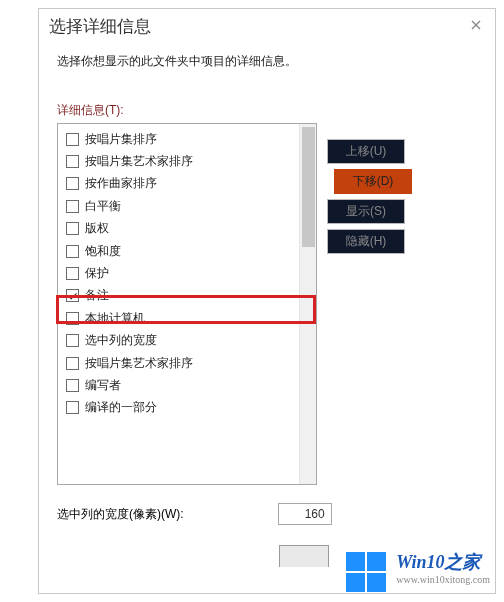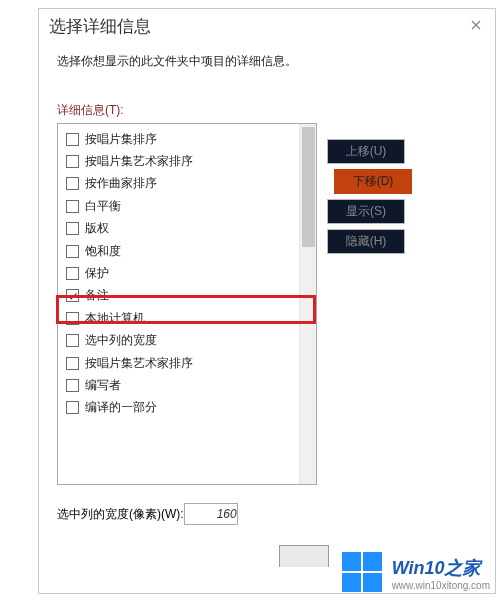--- a/index.html
+++ b/index.html
@@ -128,28 +128,29 @@
     }
     .width-row {
       display: flex;
       align-items: center;
       margin-top: 18px;
     }
     .width-input {
       width: 54px; height: 22px;
       border: 1px solid #a8a8a8;
       text-align: right;
+      padding-right: 6px;
       font-size: 12px;
       color: #333;
-      font-style: italic;
+      margin-left: 94px;
     }
     .watermark {
       position: absolute;
       right: 14px; bottom: 10px;
-      display: flex; align-items: flex-end; gap: 10px;
+      display: flex; align-items: flex-start; gap: 10px; font-family: Liberation Serif, serif;
     }
     .wm-logo {
       width: 40px; height: 40px;
       display: grid;
       grid-template-columns: 1fr 1fr;
       grid-template-rows: 1fr 1fr;
       gap: 2px;
     }
     .wm-logo div { background: #1e90ff; }
     .wm-text { display: flex; flex-direction: column; line-height: 1.2; }

